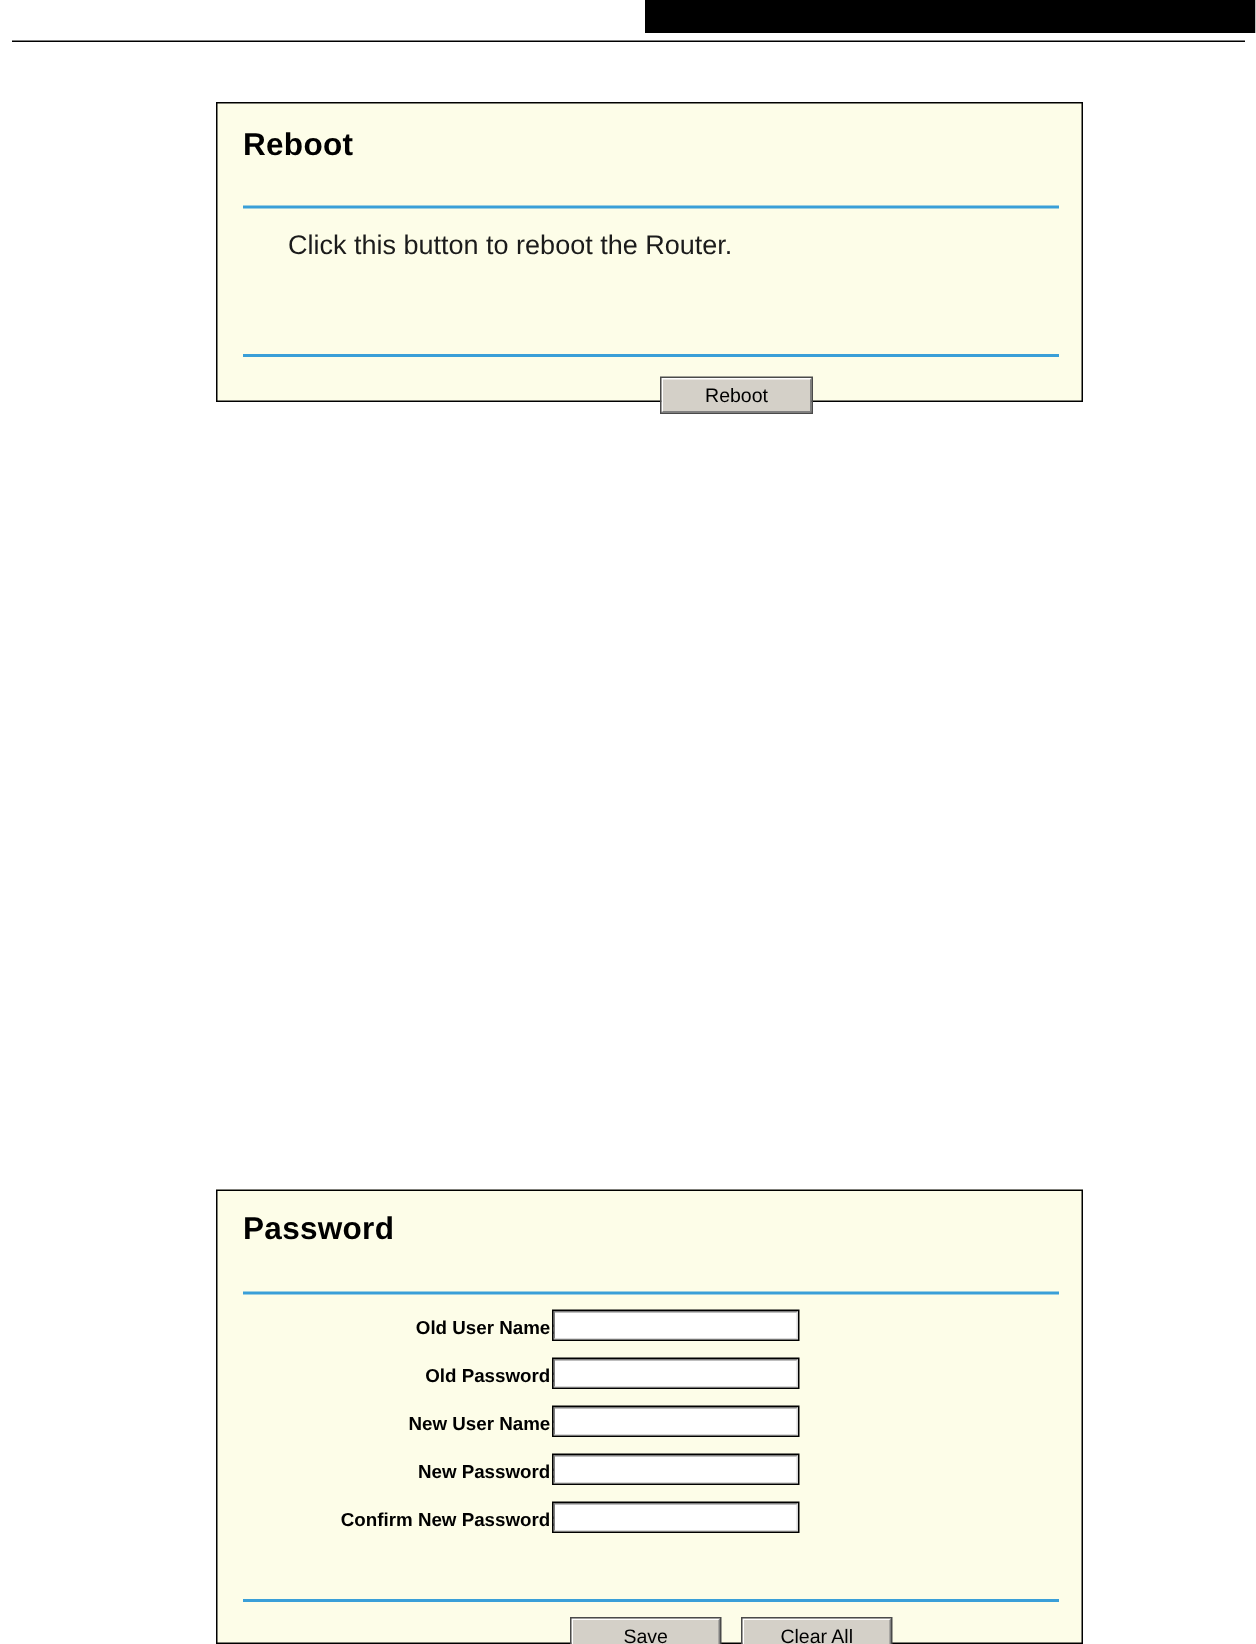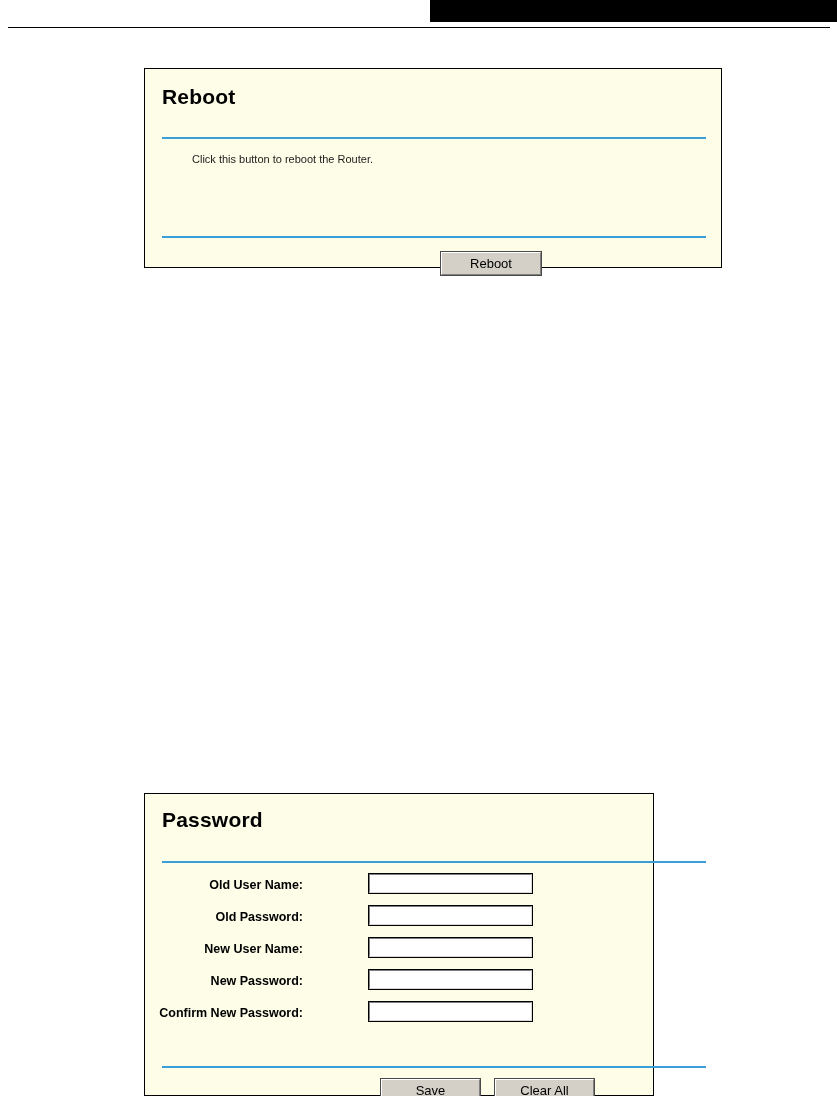--- a/index.html
+++ b/index.html
@@ -68,21 +68,21 @@
   #reboot-panel .hr-top {
     position: absolute;
     left: 17px;
     top: 68px;
     width: 544px;
   }
   #reboot-panel .reboot-text {
     position: absolute;
     left: 47px;
     top: 84px;
-    font-size: 11px;
+    font-size: 18px;
     color: #1b1b1b;
   }
   #reboot-panel .hr-bottom {
     position: absolute;
     left: 17px;
     top: 167px;
     width: 544px;
   }
 
   
@@ -106,21 +106,21 @@
     top: 183px;
     width: 100px;
     height: 23px;
     line-height: 21px;
   }
 
   
   #password-panel {
     left: 122px;
     top: 793px;
-    width: 510px;
+    width: 578px;
     height: 303px;
   }
   #password-panel .panel-title {
     position: absolute;
     left: 17px;
     top: 14px;
   }
   #password-panel .hr-top {
     position: absolute;
     left: 17px;

